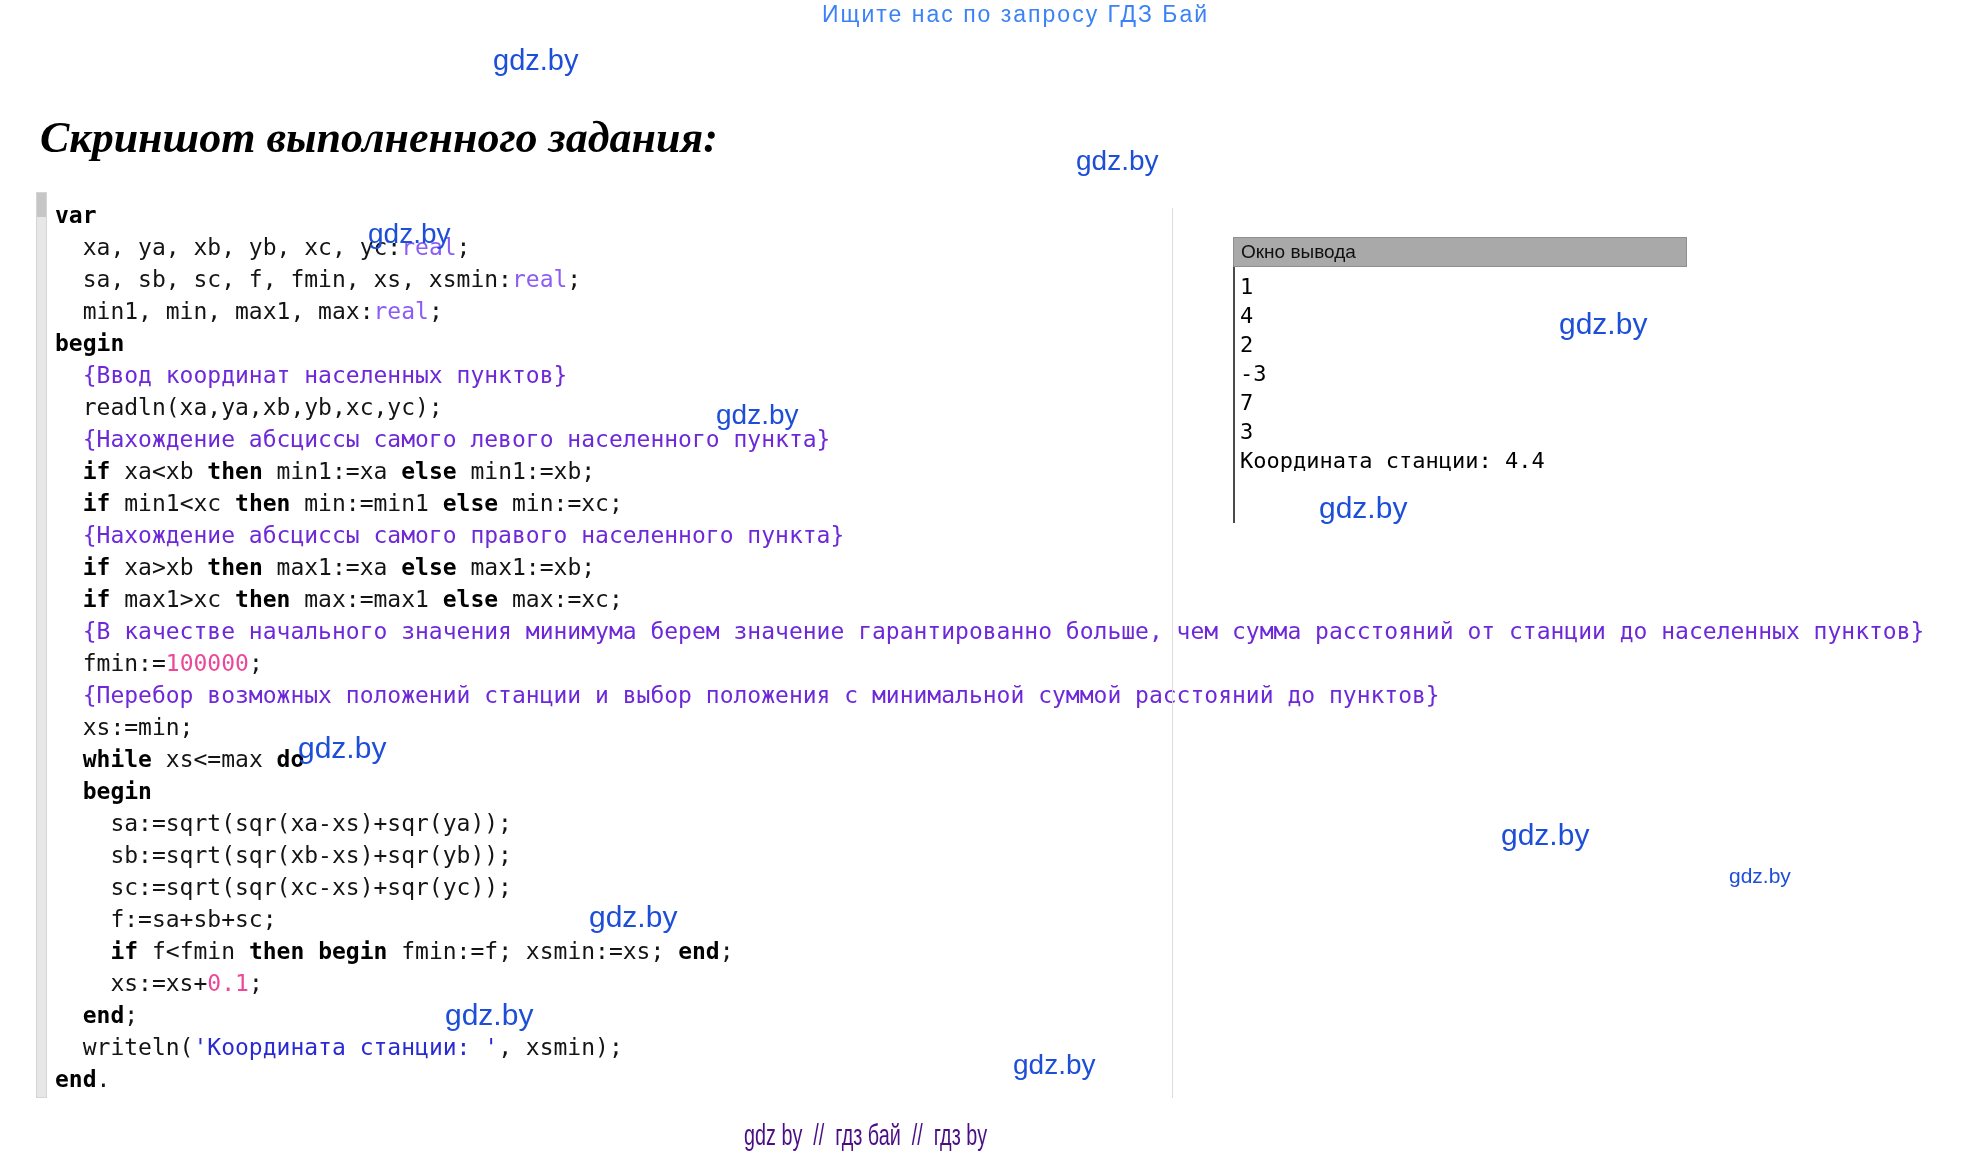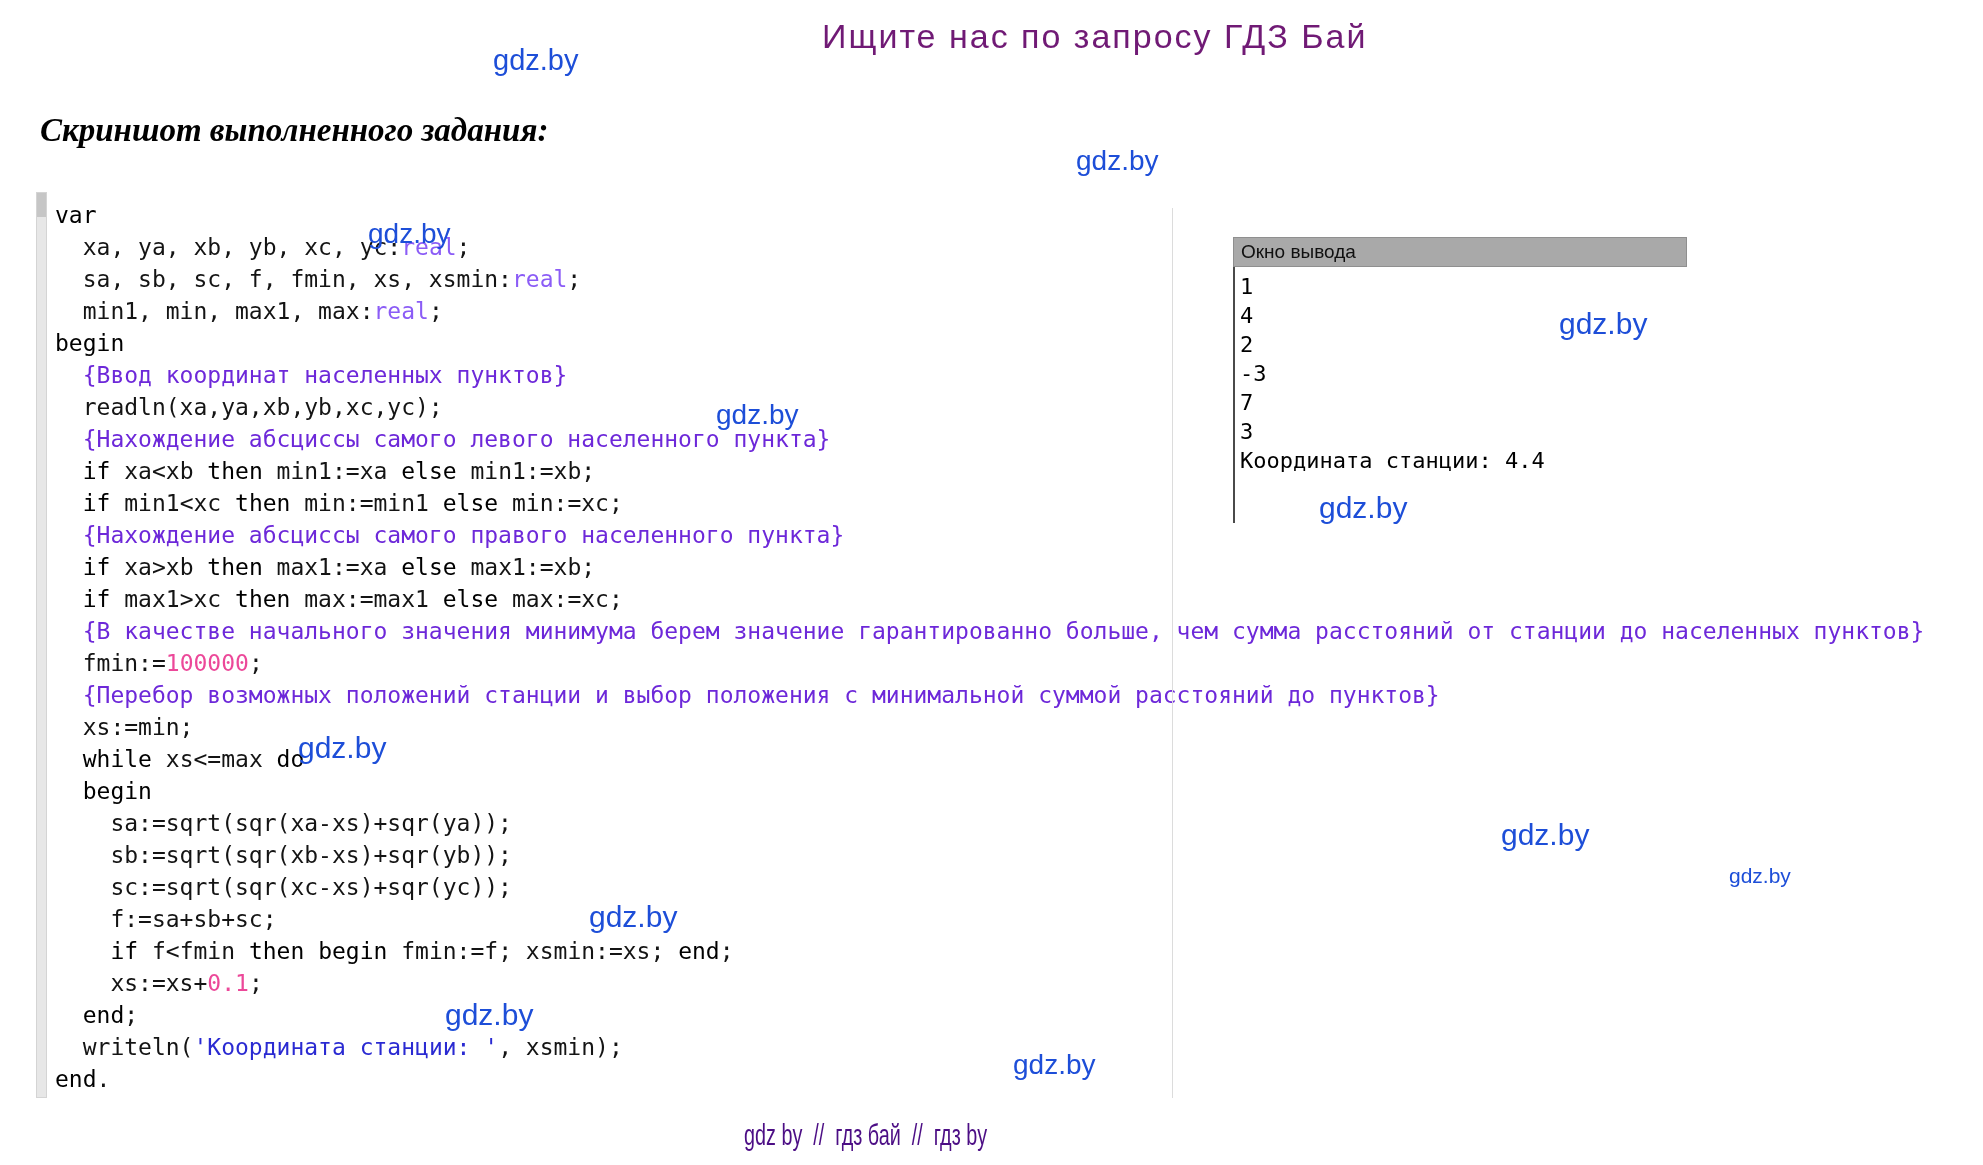--- a/index.html
+++ b/index.html
@@ -1,40 +1,40 @@
 <!DOCTYPE html>
 <html><head>
 <meta charset="utf-8">
 <style>
   html,body{margin:0;padding:0;background:#fff;}
   #canvas{position:relative;width:1983px;height:1165px;background:#ffffff;overflow:hidden;
           font-family:"Liberation Sans",sans-serif;color:#111;}
 
-  .promo{position:absolute;left:822px;top:17px;font-size:34px;letter-spacing:2px;
-         color:#701a75;white-space:nowrap;}
+  .promo{position:absolute;left:822px;top:1px;font-size:23px;letter-spacing:2px;
+         color:#3b82f6;white-space:nowrap;}
 
   .title{position:absolute;left:28px;top:62px;font-family:"Liberation Serif",serif;
          font-size:46px;color:#000;white-space:nowrap;}
   .title .tbold{font-weight:bold;}
 
   .subtitle{position:absolute;left:40px;top:112px;font-family:"Liberation Serif",serif;
-            font-size:33px;font-weight:bold;font-style:italic;color:#000;white-space:nowrap;}
+            font-size:44px;font-weight:bold;font-style:italic;color:#000;white-space:nowrap;}
 
   
   .vscroll{position:absolute;left:36px;top:192px;width:11px;height:906px;
            background:#e7e7e7;border:1px solid #d4d4d4;box-sizing:border-box;}
   .vscroll .thumb{position:absolute;left:0;top:0;width:100%;height:24px;background:#c6c6c6;}
   .code-right-border{position:absolute;left:1172px;top:208px;width:1px;height:890px;background:#dcdcdc;}
 
   .code{position:absolute;left:55px;top:199px;
         font-family:"DejaVu Sans Mono","Liberation Mono",monospace;
         font-size:23px;line-height:32px;white-space:pre;color:#141414;}
   .code-line{height:32px;white-space:pre;}
   .pl{color:#141414;margin-top:29px;}
-  .kw{color:#000;font-weight:normal;}
+  .kw{color:#000;font-weight:bold;}
   .cm{color:#6d28d9;}
   .num{color:#ec4899;}
   .ty{color:#8b5cf6;}
   .str{color:#2a2ad2;}
 
   
   .outwin-header{position:absolute;left:1233px;top:237px;width:454px;height:30px;
                  background:#a9a9a9;border:1px solid #8f8f8f;box-sizing:border-box;
                  font-size:19px;line-height:27px;padding-left:7px;color:#101010;}
   .outwin-body{position:absolute;left:1233px;top:267px;width:420px;height:256px;

